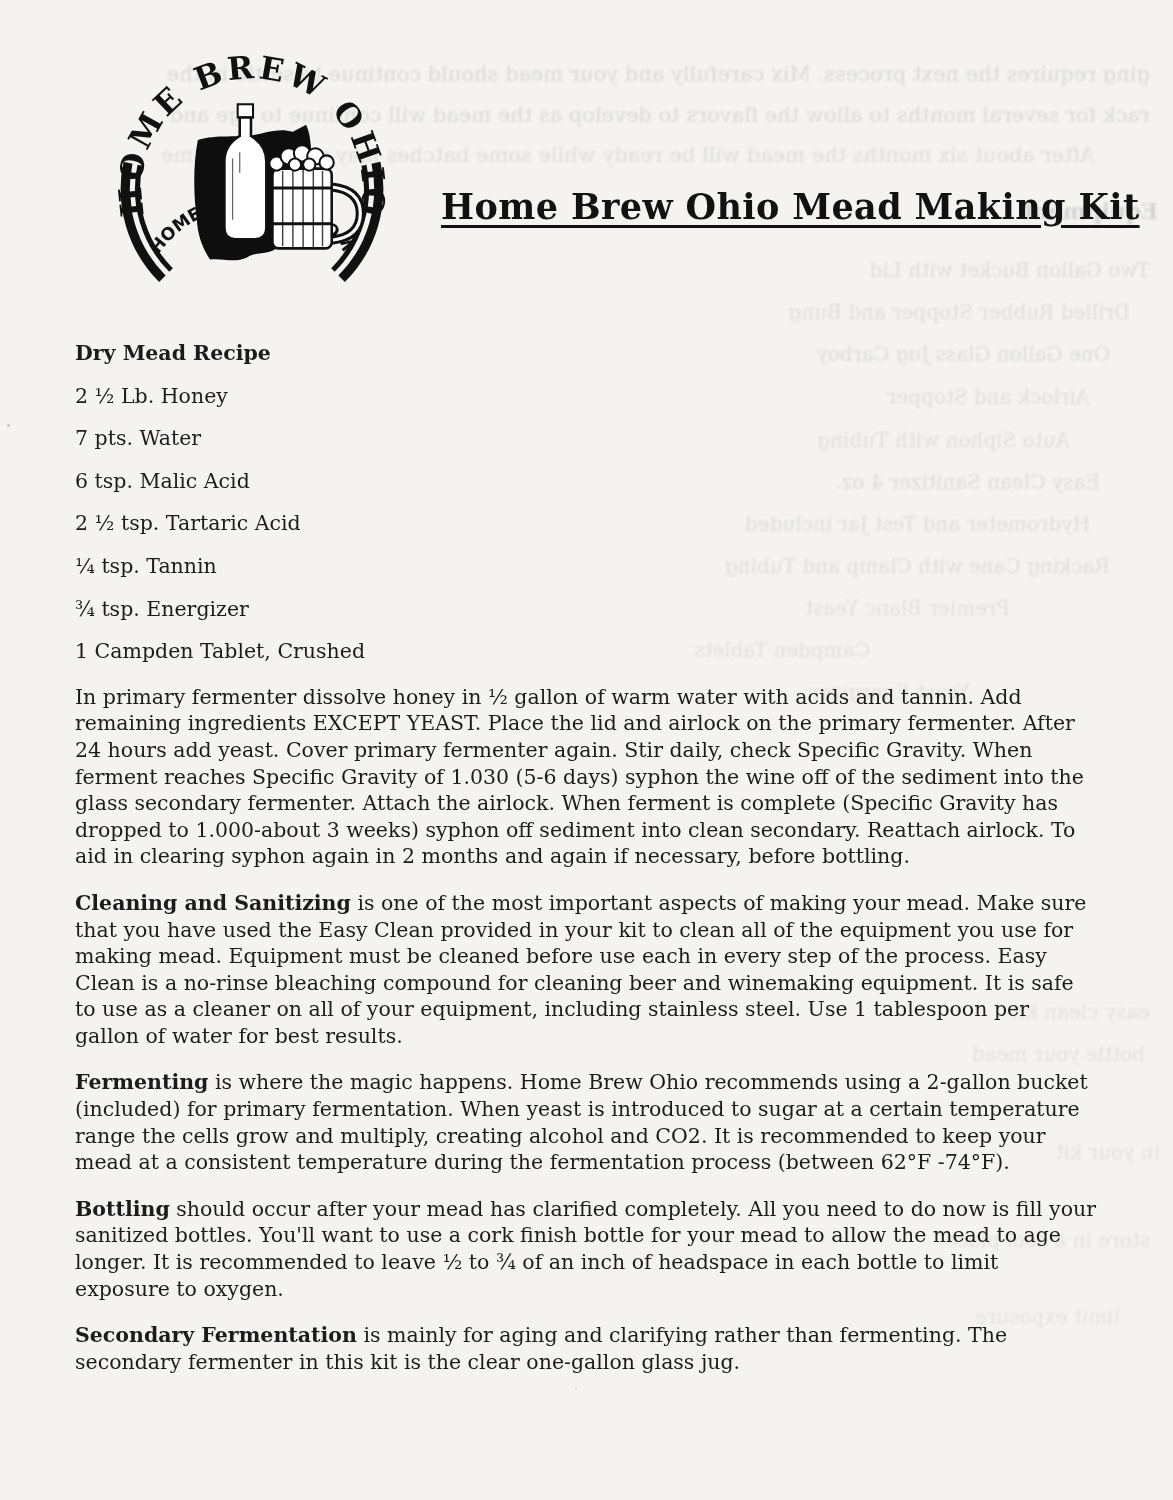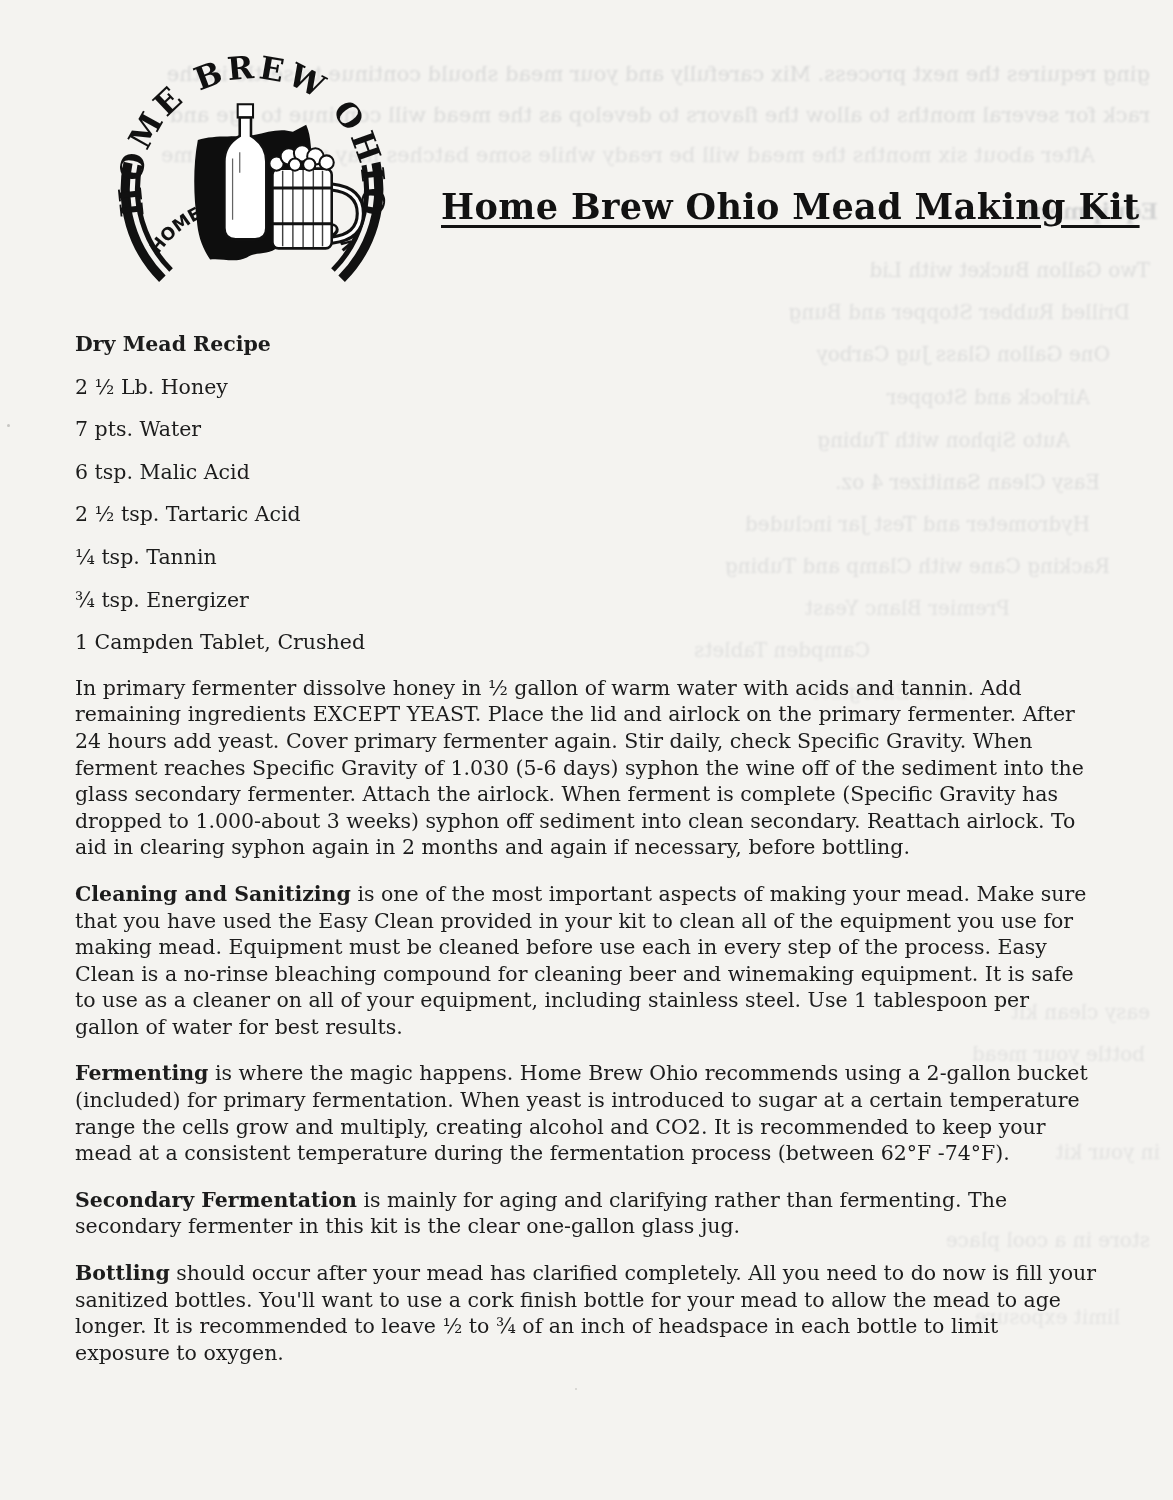--- a/index.html
+++ b/index.html
@@ -30,21 +30,21 @@
   .page-title{
     position:absolute;left:441px;top:186px;
     font-size:35px;font-weight:bold;letter-spacing:0.4px;
     white-space:nowrap;
     text-decoration:underline;
     text-decoration-thickness:3px;
     text-underline-offset:6px;
     color:#121212;
   }
   .content{
-    position:absolute;left:75px;top:334px;width:1032px;
+    position:absolute;left:75px;top:343px;width:1032px;
     font-size:20.5px;line-height:26.6px;
   }
   .recipe-heading{font-weight:bold;margin:0 0 21px 0;line-height:21.6px;}
   #recipe-list p{margin:0 0 21px 0;line-height:21.6px;}
   #paragraphs p{margin:0 8px 20px 0;}
   #paragraphs b{font-weight:bold;}
 </style>
 </head>
 <body>
 
@@ -137,19 +137,19 @@
           <p>6 tsp. Malic Acid</p>
           <p>2 ½ tsp. Tartaric Acid</p>
           <p>¼ tsp. Tannin</p>
           <p>¾ tsp. Energizer</p>
           <p>1 Campden Tablet, Crushed</p>
         </div>
       <div id="paragraphs">
           <p><span>In primary fermenter dissolve honey in ½ gallon of warm water with acids and tannin.  Add remaining ingredients EXCEPT YEAST.  Place the lid and airlock on the primary fermenter. After 24 hours add yeast.  Cover primary fermenter again.  Stir daily, check Specific Gravity.  When ferment reaches Specific Gravity of 1.030 (5-6 days) syphon the wine off of the sediment into the glass secondary fermenter.  Attach the airlock.  When ferment is complete (Specific Gravity has dropped to 1.000-about 3 weeks) syphon off sediment into clean secondary.  Reattach airlock.  To aid in clearing syphon again in 2 months and again if necessary, before bottling.</span></p>
           <p><b>Cleaning and Sanitizing</b><span> is one of the most important aspects of making your mead.  Make sure that you have used the Easy Clean provided in your kit to clean all of the equipment you use for making mead.  Equipment must be cleaned before use each in every step of the process.  Easy Clean is a no-rinse bleaching compound for cleaning beer and winemaking equipment.  It is safe to use as a cleaner on all of your equipment, including stainless steel.  Use 1 tablespoon per gallon of water for best results.</span></p>
           <p><b>Fermenting</b><span> is where the magic happens. Home Brew Ohio recommends using a 2-gallon bucket (included) for primary fermentation.  When yeast is introduced to sugar at a certain temperature range the cells grow and multiply, creating alcohol and CO2. It is recommended to keep your mead at a consistent temperature during the fermentation process (between 62°F -74°F).</span></p>
+          <p><b>Bottling</b><span> should occur after your mead has clarified completely.  All you need to do now is fill your sanitized bottles. You'll want to use a cork finish bottle for your mead to allow the mead to age longer.  It is recommended to leave ½ to ¾ of an inch of headspace in each bottle to limit exposure to oxygen.</span></p>
           <p><b>Secondary Fermentation</b><span> is mainly for aging and clarifying rather than fermenting. The secondary fermenter in this kit is the clear one-gallon glass jug.</span></p>
-          <p><b>Bottling</b><span> should occur after your mead has clarified completely.  All you need to do now is fill your sanitized bottles. You'll want to use a cork finish bottle for your mead to allow the mead to age longer.  It is recommended to leave ½ to ¾ of an inch of headspace in each bottle to limit exposure to oxygen.</span></p>
         </div>
     </div>
 
   </div>
 </div>
 
 </body></html>

